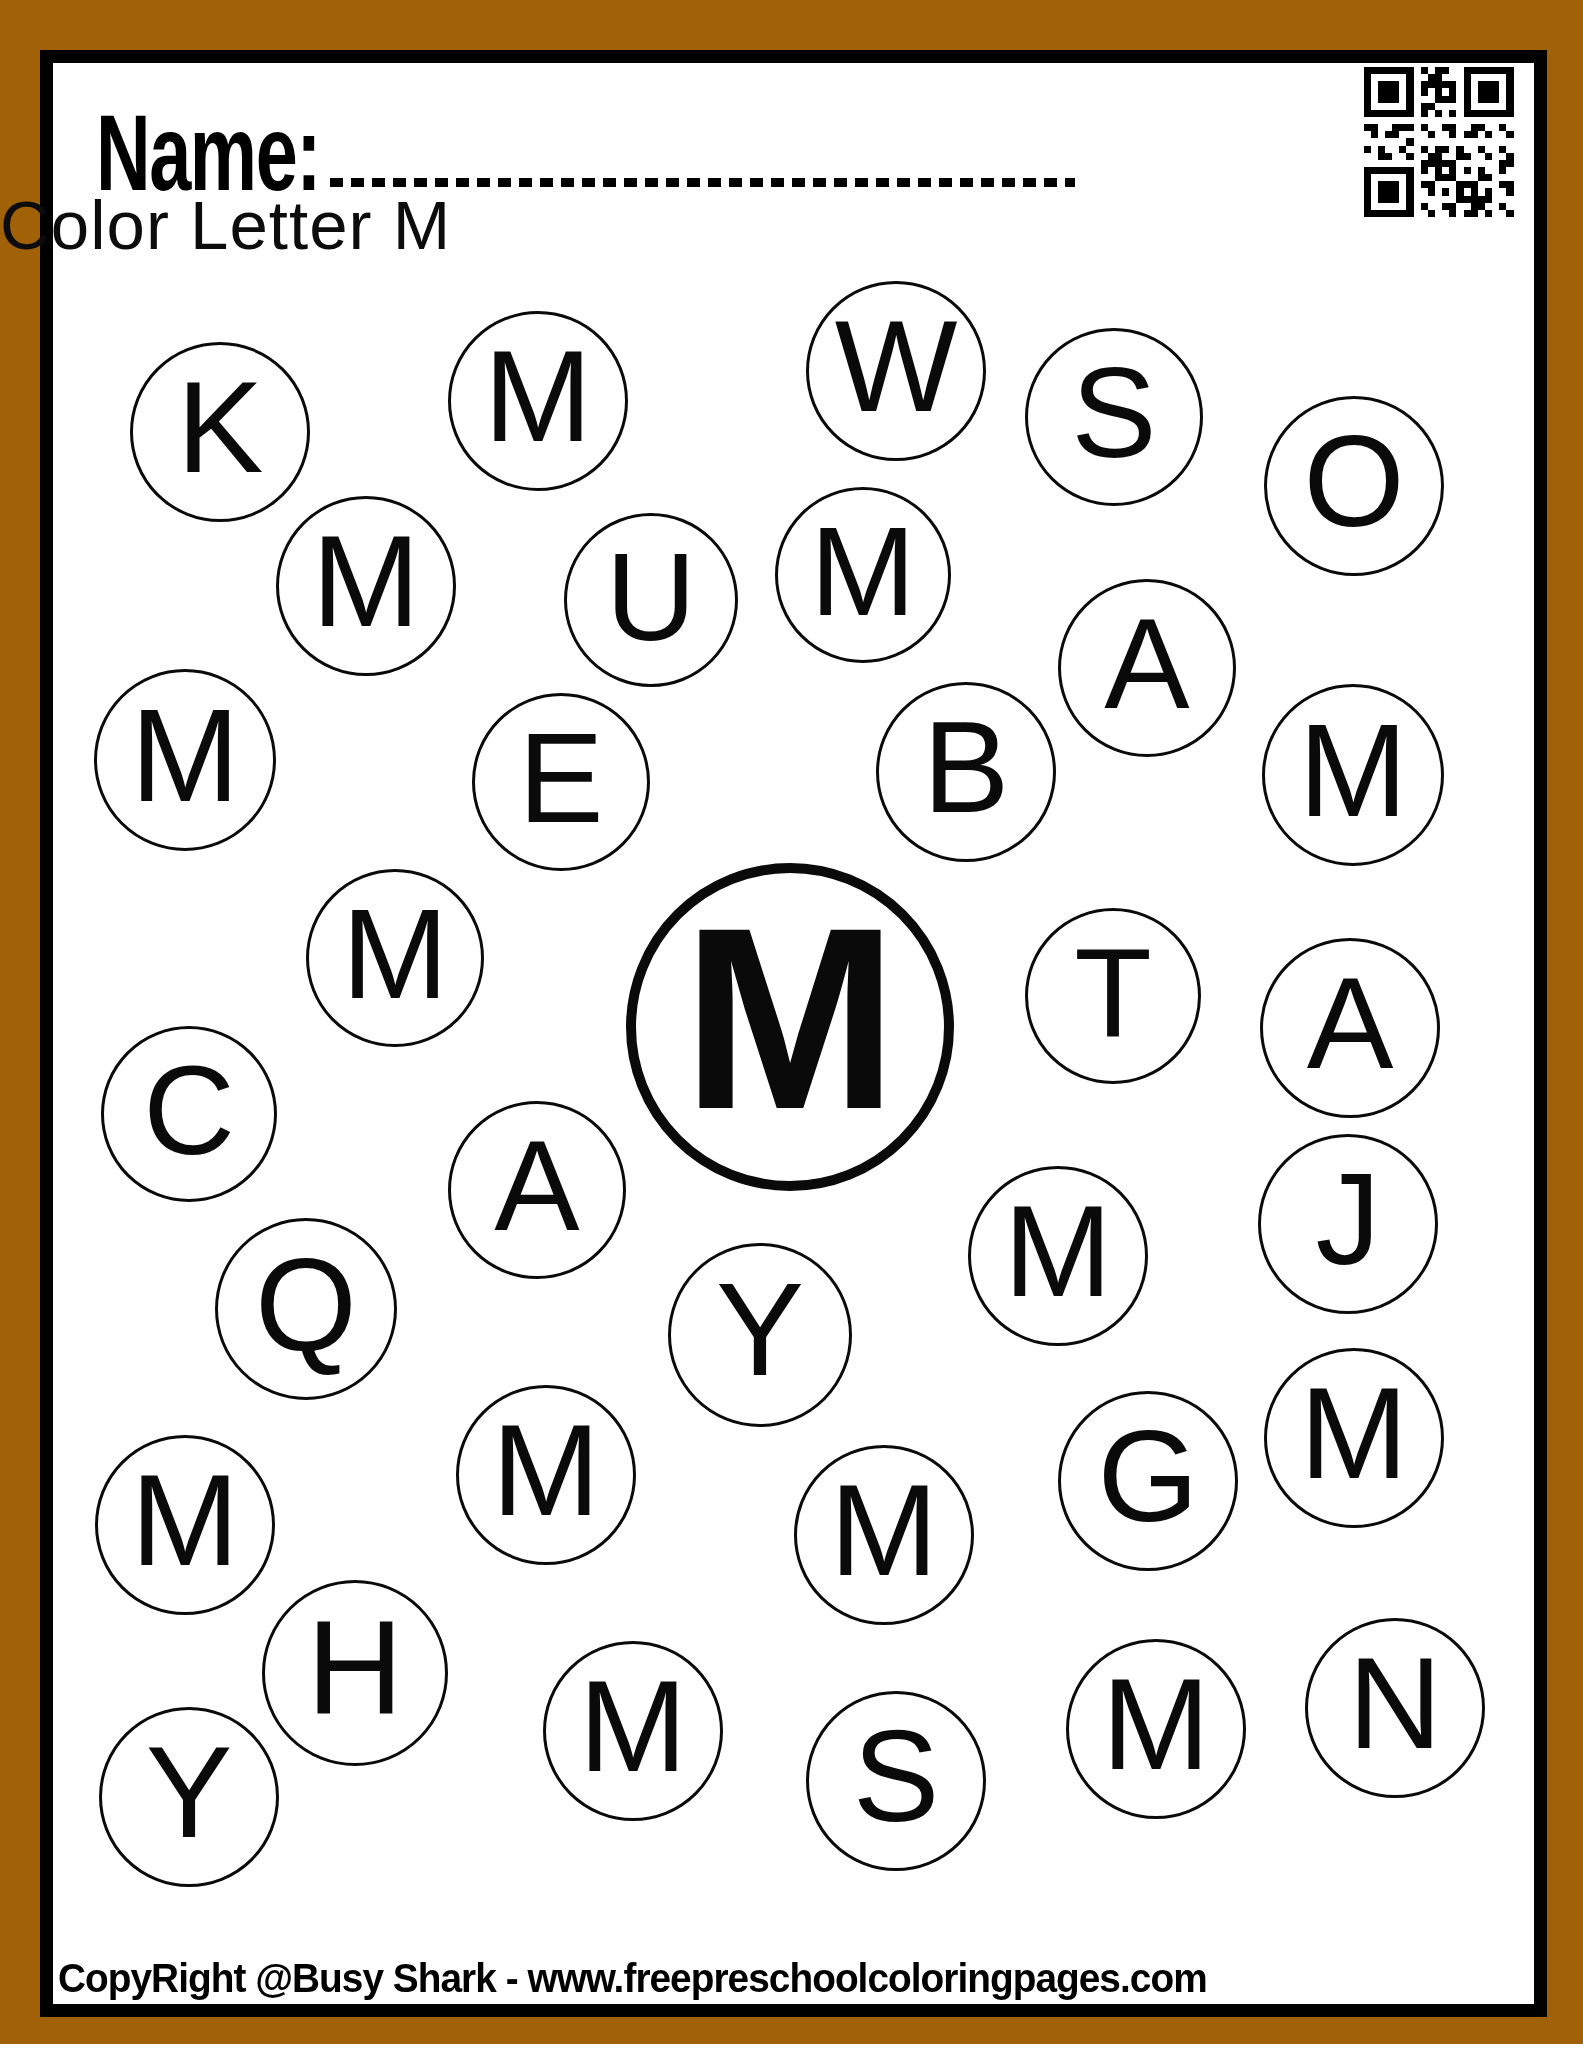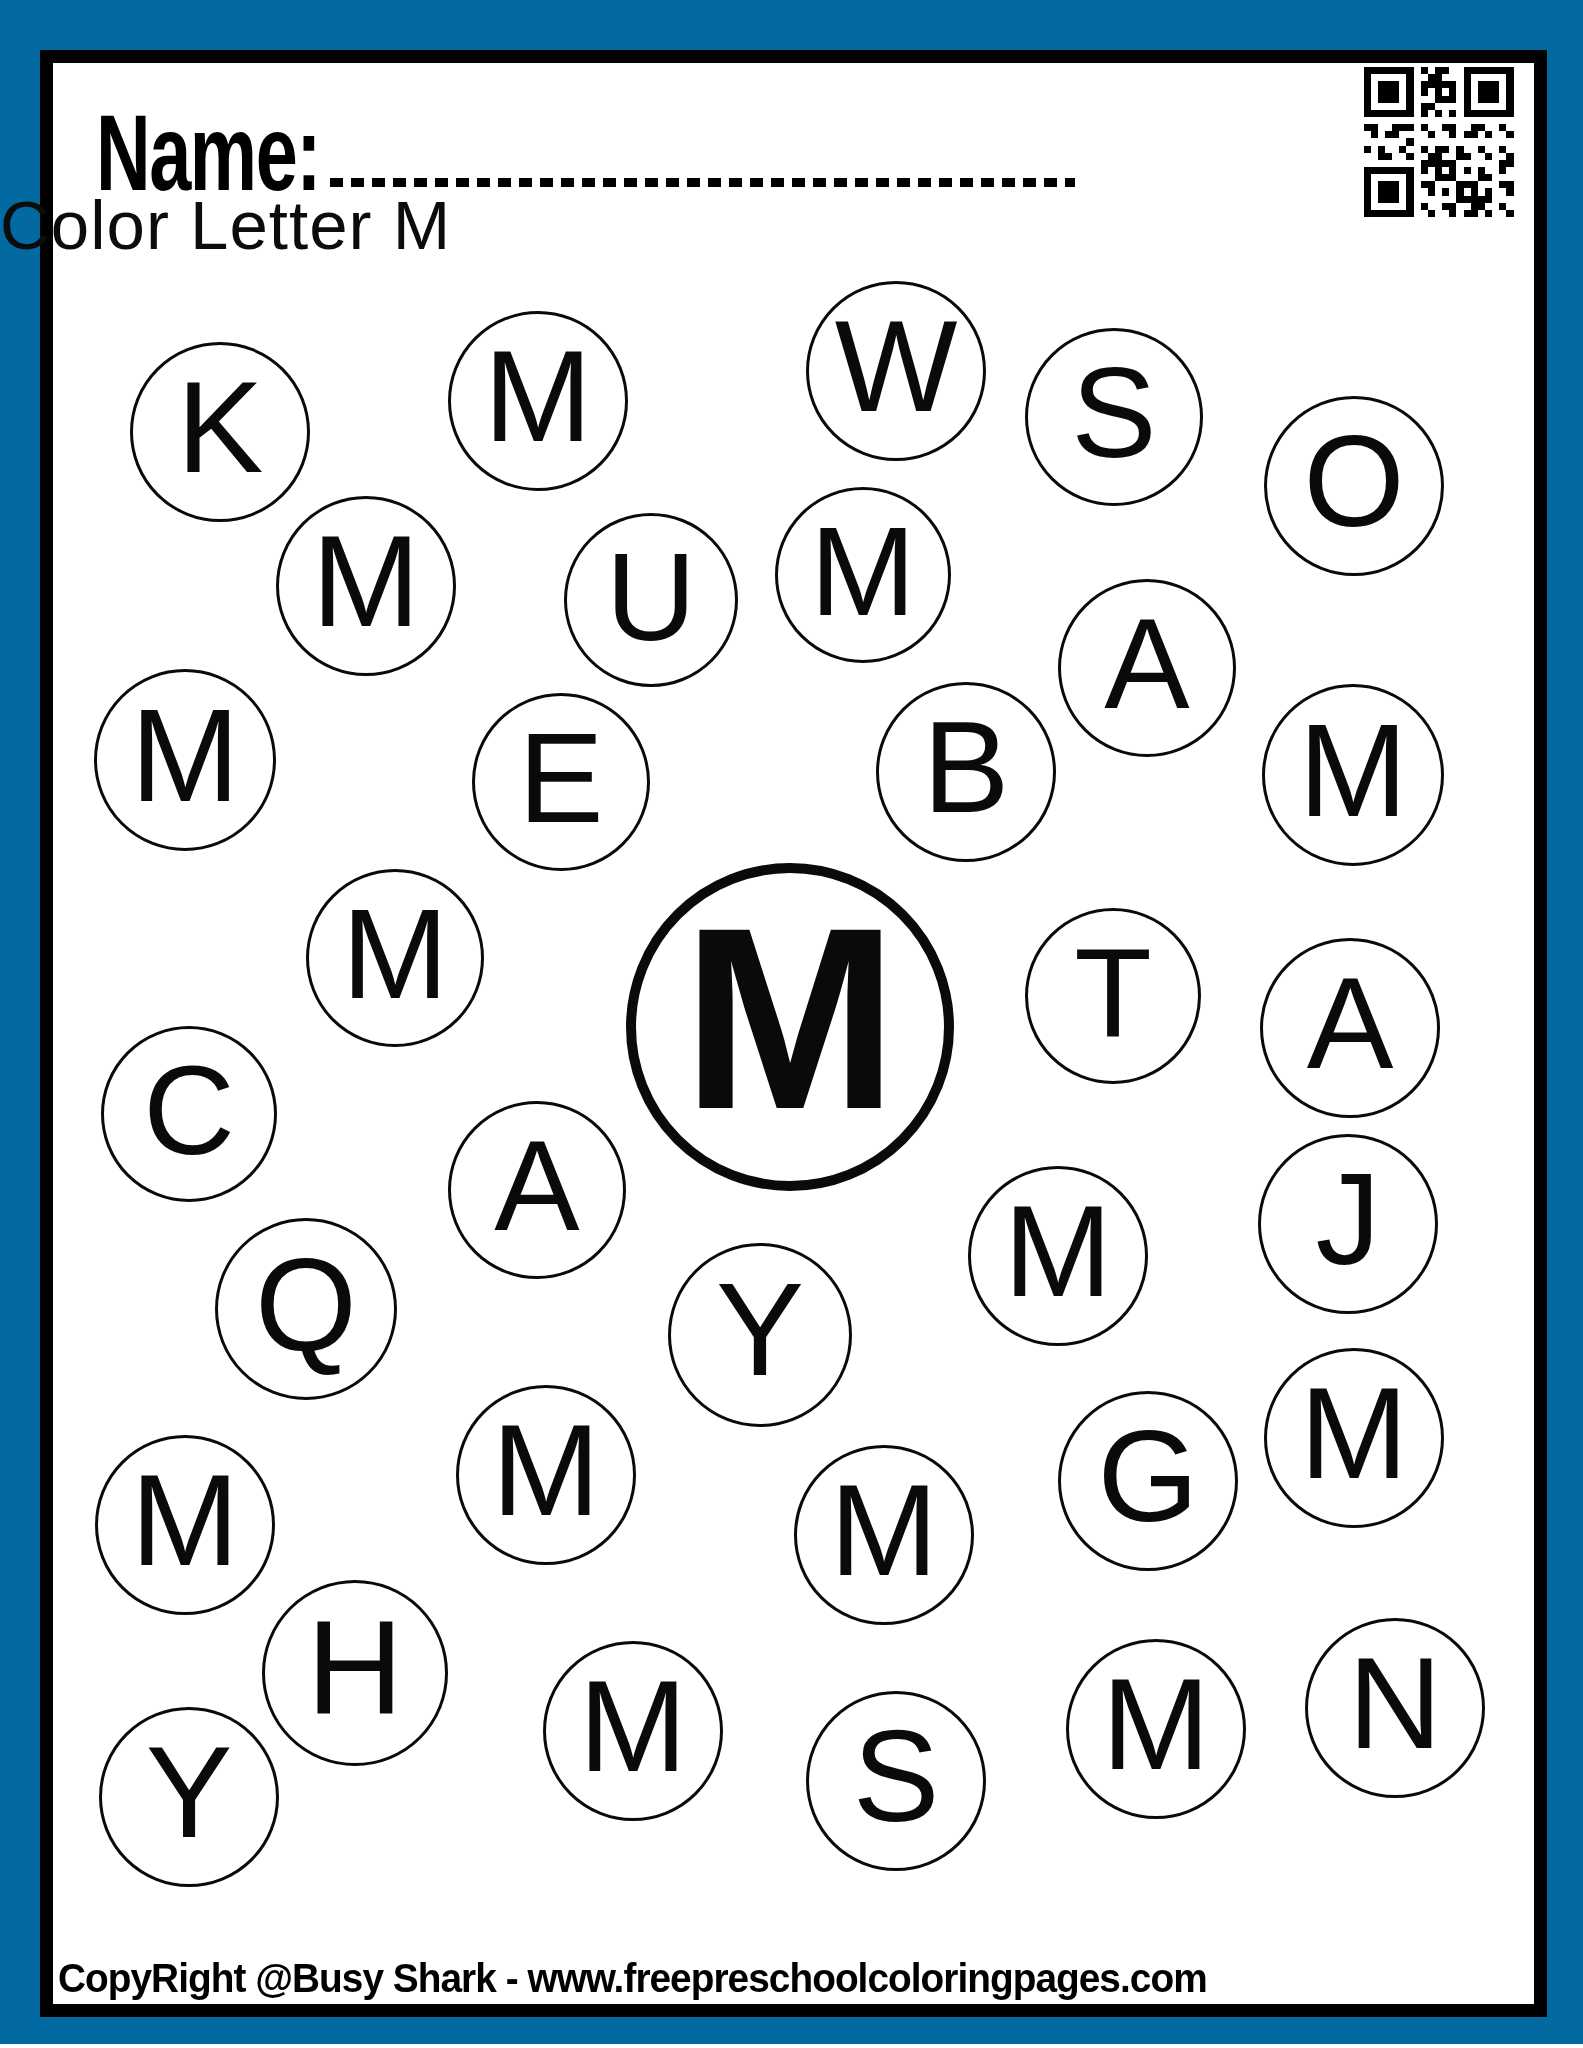--- a/index.html
+++ b/index.html
@@ -4,21 +4,21 @@
 <style>
   html, body {
     margin: 0;
     padding: 0;
     background: #ffffff;
   }
   .sheet {
     position: relative;
     width: 1583px;
     height: 2044px;
-    background: #0369a1;
+    background: #a16207;
     overflow: hidden;
     font-family: "Liberation Sans", sans-serif;
     color: #000000;
   }
   .frame {
     position: absolute;
     left: 40px;
     top: 50px;
     width: 1507px;
     height: 1967px;

